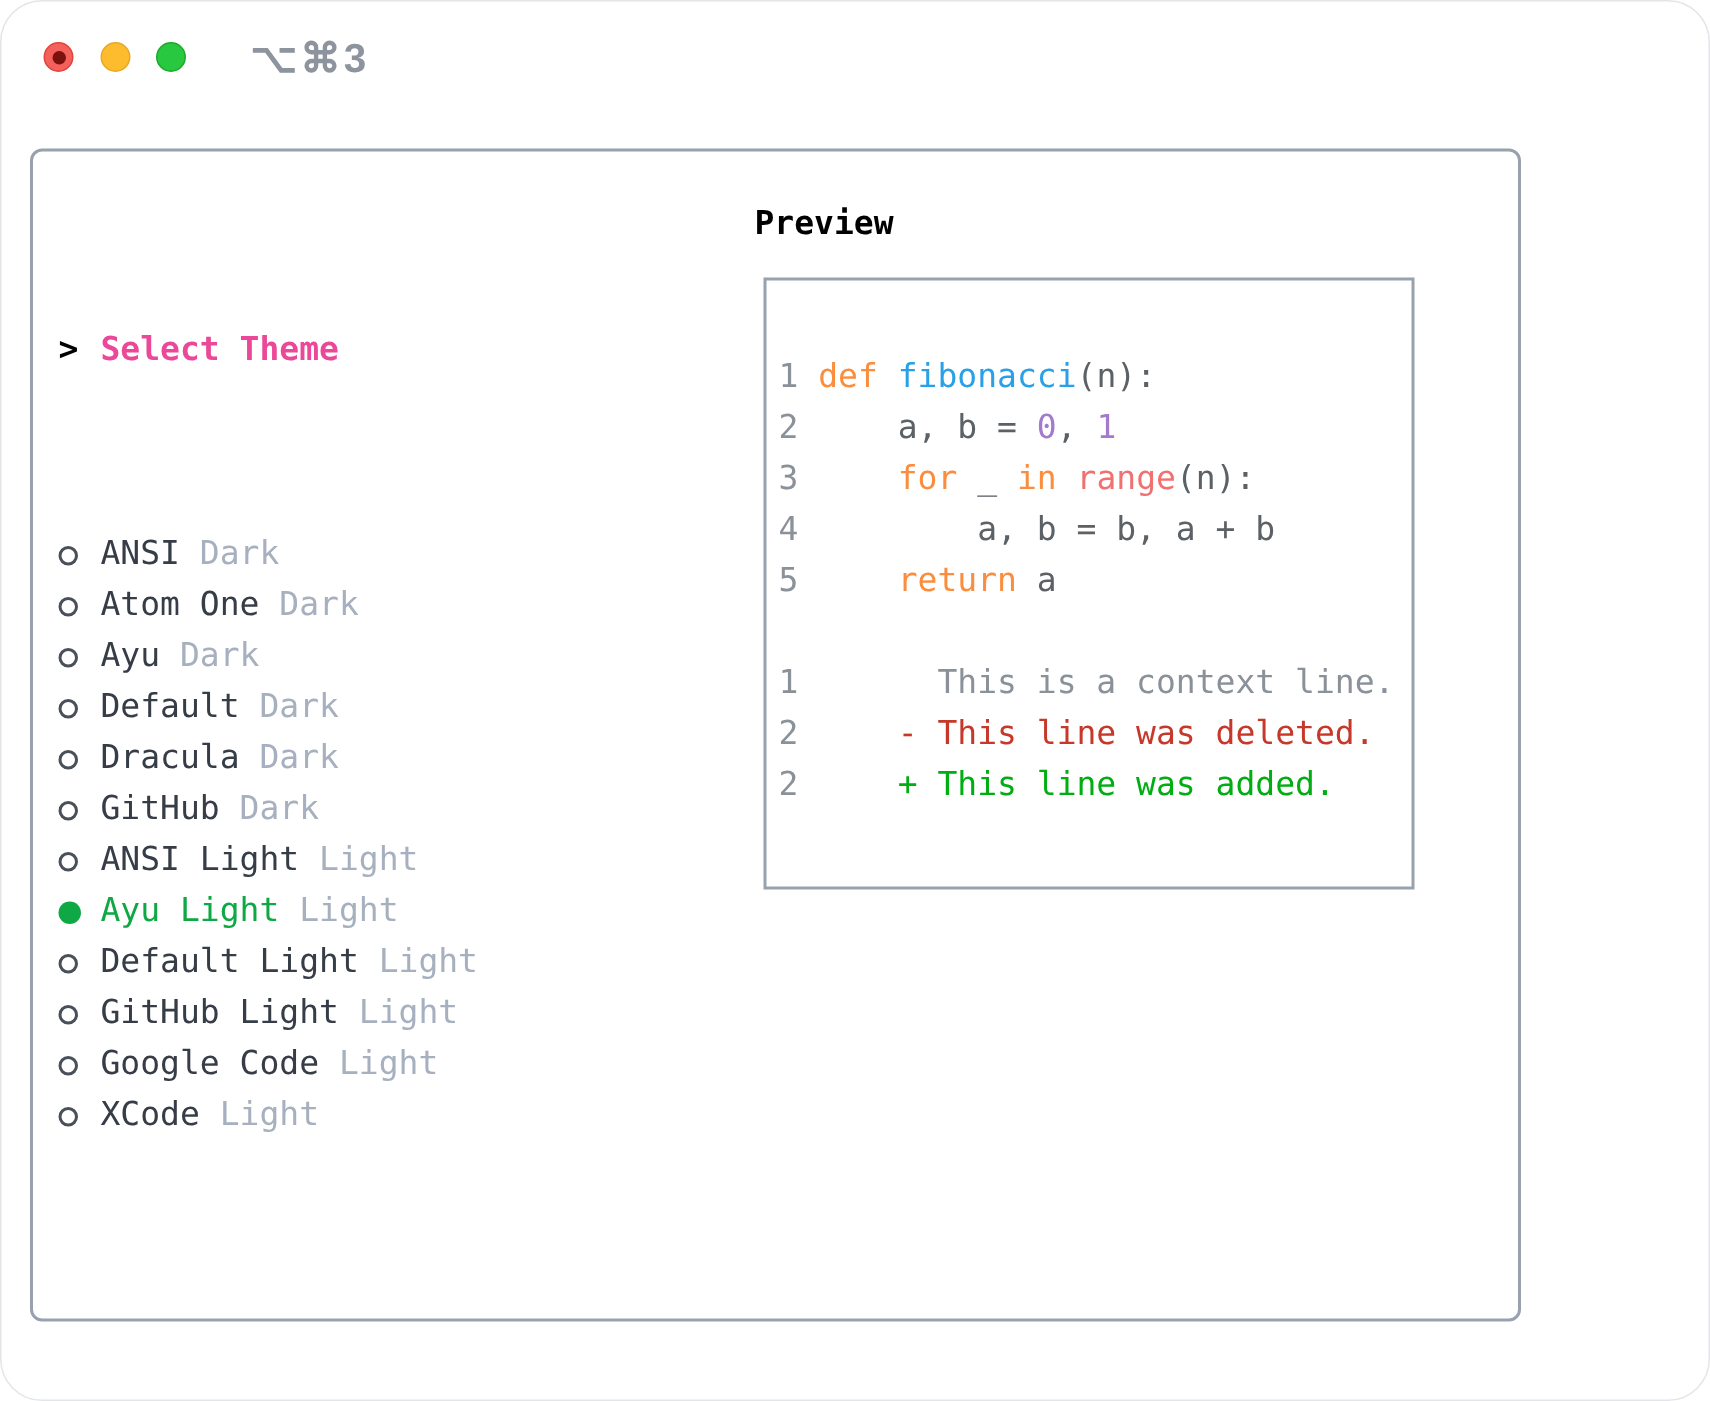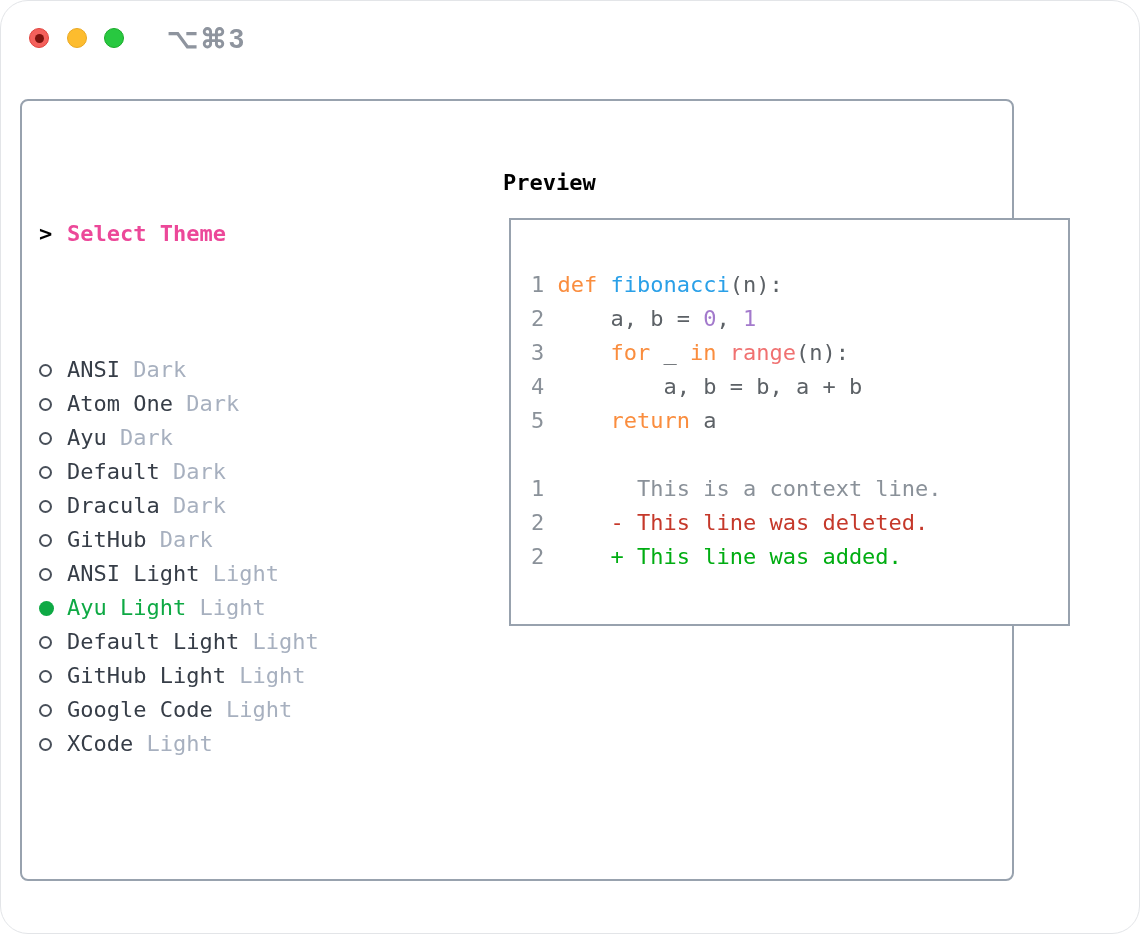--- a/index.html
+++ b/index.html
@@ -41,28 +41,28 @@
   .marker { width: 28px; display: inline-flex; align-items: center; flex: 0 0 28px; }
   .radio { width: 13px; height: 13px; border-radius: 50%; border: 2px solid #49505a; }
   .radio.on { width: 15px; height: 15px; border: none; background: var(--selected-green, #0ea944); }
   .caret { font-weight: bold; color: #000; }
   .hdr { font-weight: bold; color: #ec4899; }
   .opt-name { color: var(--text-dark, #363d47); text-align: right; }
   .opt-name.sel { color: var(--selected-green, #0ea944); }
   .opt-variant { color: var(--muted, #a7b0bf); }
 
   
-  .right { position: absolute; left: 481px; top: 65px; }
+  .right { position: absolute; left: 481px; top: 32px; }
   .preview-hdr { font-weight: bold; color: #000; height: 34px; line-height: 34px; }
   .preview-box {
     margin-top: 18px; margin-left: 6px;
-    width: 561px; height: 408px;
+    width: 434px; height: 408px;
     border: 2px solid var(--border, #98a2ae);
     background: #fff;
-    padding: 48px 0 0 20px;
+    padding: 48px 0 0 8px;
     white-space: pre; overflow: hidden;
   }
   .code-line { height: 34px; }
   .lnum { display: inline-block; width: 2ch; color: var(--line-number, #8a9199); }
 </style>
 </head>
 <body>
 
 <div class="window">
 

